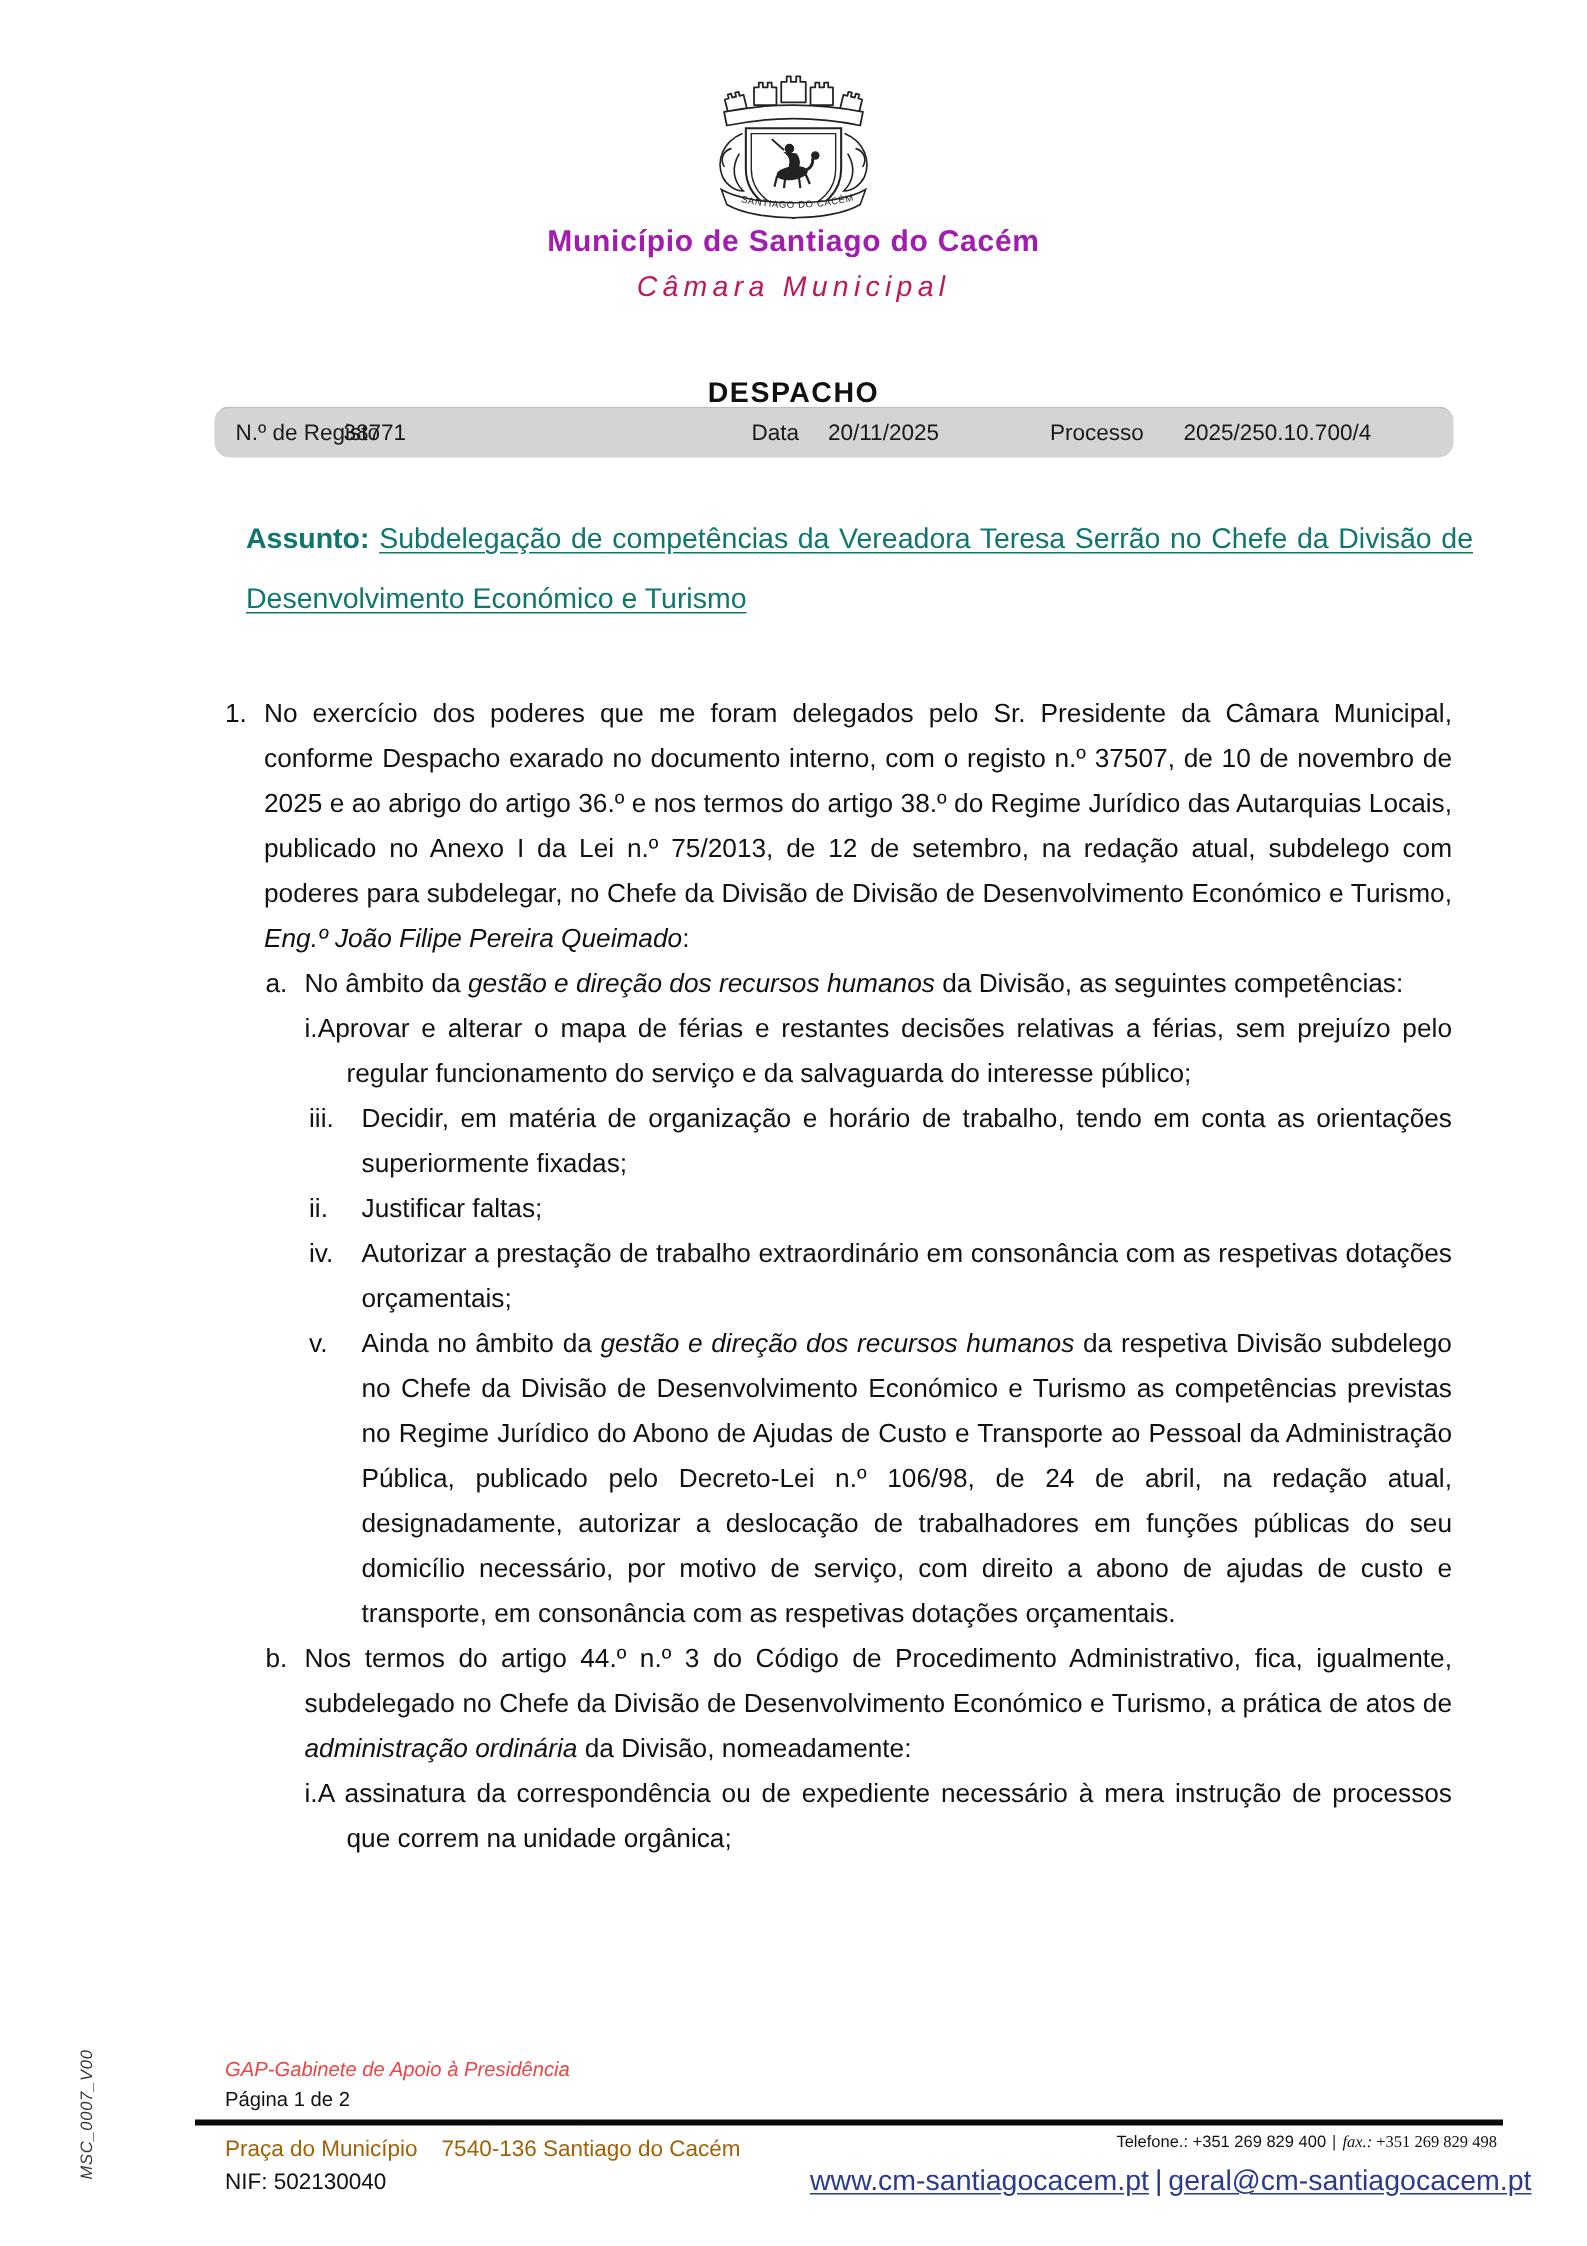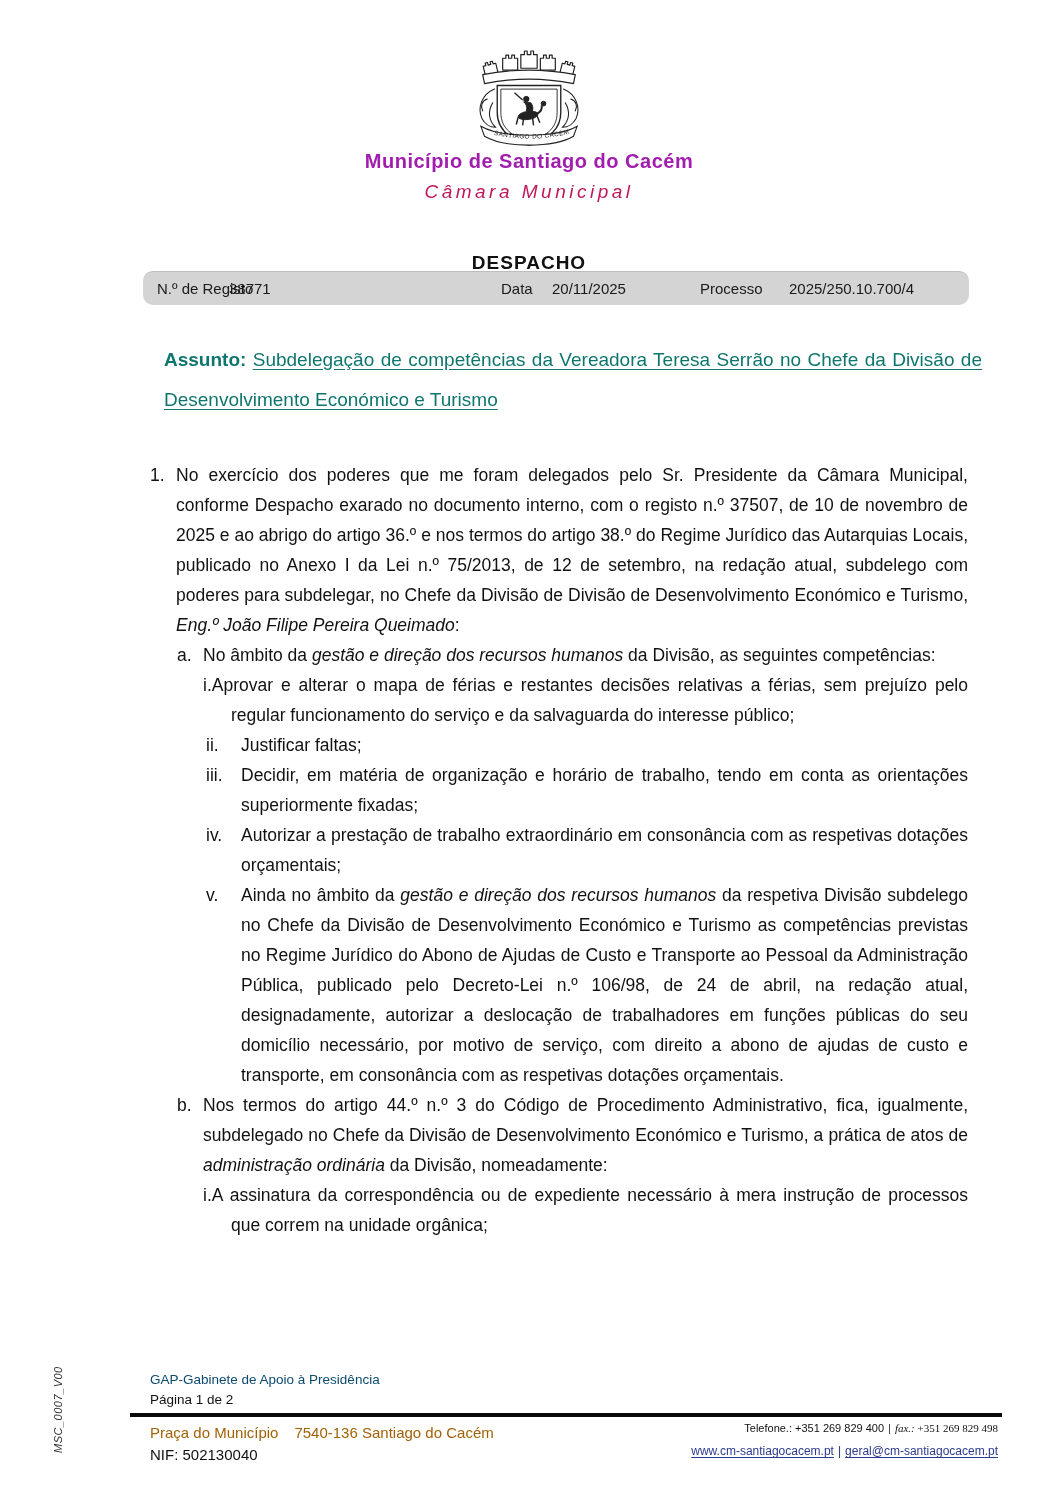--- a/index.html
+++ b/index.html
@@ -43,28 +43,28 @@
   .lvl1 { padding-left:26px; }
   .lvl1 > .mk { position:absolute; left:0; top:0; }
   .lvla { margin-left:27px; padding-left:26px; }
   .lvla > .mk { position:absolute; left:0; top:0; }
   .lvli { margin-left:53px; padding-left:28px; text-indent:-28px; }
   .lvlr { margin-left:56px; padding-left:35px; }
   .lvlr > .mk { position:absolute; left:0; top:0; }
   .em { font-style:italic; }
 
   
-  .gap-line { left:150px; top:1372px; font-size:13.5px; color:#0c4a6e; }
+  .gap-line { left:150px; top:1372px; font-size:13.5px; font-style:italic; color:#ef4444; }
   .page-num { left:150px; top:1392px; width:790px; text-align:left; font-size:13.5px; color:#111; }
   .foot-rule { left:130px; top:1413px; width:872px; height:4px; background:#0a0a0a; }
   .addr1 { left:150px; top:1424px; font-size:15px; color:#a16207; }
   .addr1 .postal { margin-left:16px; }
   .nif { left:150px; top:1446px; font-size:15px; color:#111; }
   .contact1 { left:540px; top:1422px; width:458px; text-align:right; font-size:11px; color:#111; white-space:nowrap; }
-  .contact2 { left:540px; top:1444px; width:458px; text-align:right; font-size:12px; white-space:nowrap; }
+  .contact2 { left:540px; top:1444px; width:458px; text-align:right; font-size:19px; white-space:nowrap; }
   .fax-it { font-style:italic; font-family:"Liberation Serif", serif; }
   .serif-num { font-family:"Liberation Serif", serif; }
   .pipe { color:#27357e; padding:0 4px; font-weight:300; }
   .pipe1 { color:#333; padding:0 4px; font-weight:300; }
   .link { color:#2b3a8c; text-decoration:underline; text-underline-offset:2px; cursor:pointer; }
   .doc-code { left:52px; top:1352px; height:115px;
     writing-mode:vertical-rl; transform:rotate(180deg);
     font-size:11px; font-style:italic; color:#333; letter-spacing:0.5px; text-align:center; }
 </style>
 </head>
@@ -146,27 +146,27 @@
   <div class="it lvla">
     <span class="mk">a.</span>
     <span>No âmbito da </span><span class="em">gestão e direção dos recursos humanos</span><span> da Divisão, as seguintes competências:</span>
   </div>
 
   <div class="it lvli">
     <span>i.</span><span>Aprovar e alterar o mapa de férias e restantes decisões relativas a férias, sem prejuízo pelo regular funcionamento do serviço e da salvaguarda do interesse público;</span>
   </div>
 
   <div class="it lvlr">
+    <span class="mk">iii.</span>
+    <span>Decidir, em matéria de organização e horário de trabalho, tendo em conta as orientações superiormente fixadas;</span>
+  </div>
+
+  <div class="it lvlr">
     <span class="mk">ii.</span>
     <span>Justificar faltas;</span>
-  </div>
-
-  <div class="it lvlr">
-    <span class="mk">iii.</span>
-    <span>Decidir, em matéria de organização e horário de trabalho, tendo em conta as orientações superiormente fixadas;</span>
   </div>
 
   <div class="it lvlr">
     <span class="mk">iv.</span>
     <span>Autorizar a prestação de trabalho extraordinário em consonância com as respetivas dotações orçamentais;</span>
   </div>
 
   <div class="it lvlr">
     <span class="mk">v.</span>
     <span>Ainda no âmbito da </span><span class="em">gestão e direção dos recursos humanos</span><span> da respetiva Divisão subdelego no Chefe da Divisão de Desenvolvimento Económico e Turismo as competências previstas no Regime Jurídico do Abono de Ajudas de Custo e Transporte ao Pessoal da Administração Pública, publicado pelo Decreto-Lei n.º 106/98, de 24 de abril, na redação atual, designadamente, autorizar a deslocação de trabalhadores em funções públicas do seu domicílio necessário, por motivo de serviço, com direito a abono de ajudas de custo e transporte, em consonância com as respetivas dotações orçamentais.</span>

